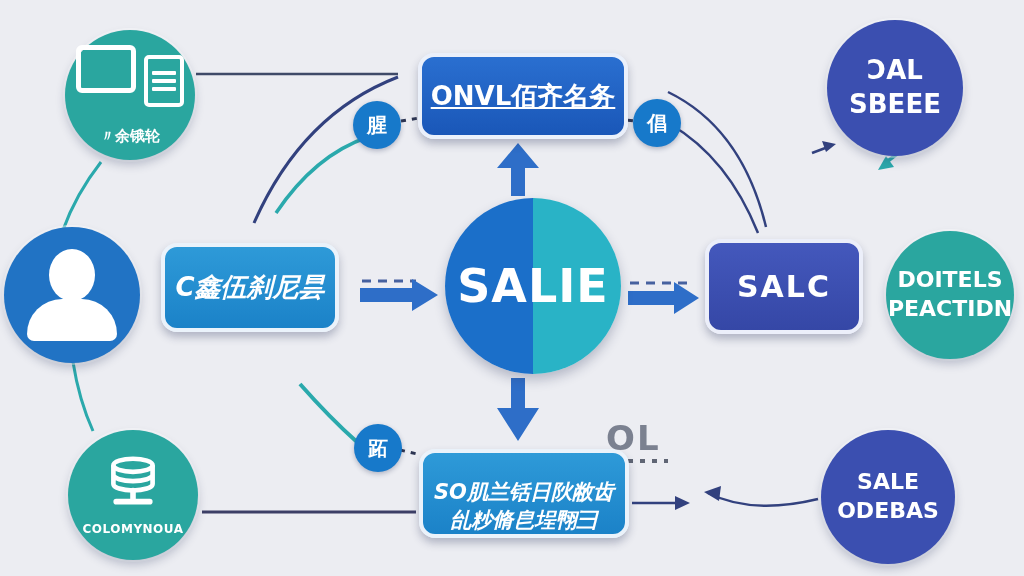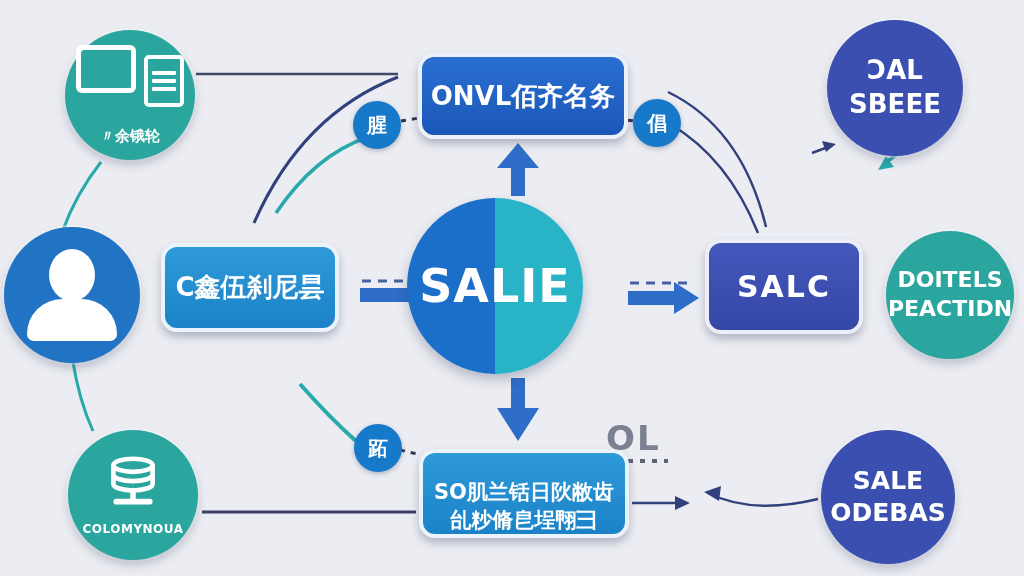--- a/index.html
+++ b/index.html
@@ -16,21 +16,21 @@
     box-shadow:0 5px 10px rgba(40,50,90,.25), 0 0 0 2px rgba(255,255,255,.45); }
   .teal   { background:#2aa69f; }
   .indigo { background:#3b4fb0; }
   .blue   { background:#2173c4; }
   .box {
     border-radius:16px; border:4px solid rgba(245,248,253,.95);
     box-shadow:0 5px 9px rgba(40,50,90,.3);
     color:#fff; font-weight:bold;
   }
   .box-royal { background:linear-gradient(180deg,#2a6fd0,#1a57b8); }
-  .box-sky   { background:linear-gradient(180deg,#2e9ad8,#1b82c8); }
+  .box-sky   { background:linear-gradient(180deg,#2e9ad8,#1b82c8);font-style:italic; }
   .box-indigo{ background:linear-gradient(180deg,#4458bc,#3547a6); }
   .center-circle {
     background:linear-gradient(90deg,#1b6fc9 50%,#29b3c6 50%);
     border-radius:50%;
     box-shadow:0 6px 12px rgba(40,50,90,.28);
     color:#fff; font-weight:bold; font-size:46px; letter-spacing:1px;
   }
   .badge {
     border-radius:50%; background:#1779ca; color:#fff; font-weight:bold;
     box-shadow:0 2px 5px rgba(40,50,90,.3); font-size:20px;
@@ -118,58 +118,58 @@
 
   <div class="node circle teal" style="left:68px; top:430px; width:130px; height:130px;">
     <svg width="62" height="56" viewBox="0 0 66 60">
       <ellipse cx="33" cy="11" rx="21" ry="7" stroke="#fff" stroke-width="5" fill="none"></ellipse>
       <path d="M12 11 V31 M54 11 V31 M12 21 a21 7 0 0 0 42 0 M12 31 a21 7 0 0 0 42 0" stroke="#fff" stroke-width="5" fill="none"></path>
       <path d="M33 38 V47 M15 50 H51" stroke="#fff" stroke-width="6" stroke-linecap="round" fill="none"></path>
     </svg>
     <div class="node-label" style="font-size:12px; margin-top:11px; letter-spacing:.5px;">COLOMYNOUA</div>
   </div>
 
-  <div class="node box box-royal" style="left:418px; top:53px; width:210px; height:86px; font-size:26px;">
+  <div class="node box box-royal" style="left:418px; top:53px; width:210px; height:86px; font-size:26px;text-decoration:underline;">
     <span>ONVL佰齐名务</span>
   </div>
 
   <div class="node box box-sky" style="left:161px; top:243px; width:178px; height:89px; font-size:26px;">
     <span>C鑫伍刹尼昙</span>
   </div>
 
   <div class="node box box-indigo" style="left:705px; top:239px; width:158px; height:95px; font-size:30px; letter-spacing:2px;">
     <span>SALC</span>
   </div>
 
   <div class="node box box-sky" style="left:419px; top:449px; width:210px; height:89px; font-size:21px;justify-content:flex-end;">
     <div class="two-line">
       <div>SO肌兰铦日阦敝齿</div>
       <div>乨粆脩皀埕翈彐</div>
     </div>
   </div>
 
-  <div class="node center-circle" style="left:407px; top:198px; width:176px; height:176px;text-align:right;">
+  <div class="node center-circle" style="left:445px; top:198px; width:176px; height:176px;text-align:right;">
     <span>SALIE</span>
   </div>
 
   <div class="node circle indigo" style="left:827px; top:20px; width:136px; height:136px; font-size:26px;">
     <div class="two-line">
       <div>ƆAL</div>
       <div>SBEEE</div>
     </div>
   </div>
 
   <div class="node circle teal" style="left:886px; top:231px; width:128px; height:128px; font-size:22px;">
     <div class="two-line">
       <div>DOITELS</div>
       <div>PEACTIDN</div>
     </div>
   </div>
 
-  <div class="node circle indigo" style="left:821px; top:430px; width:134px; height:134px; font-size:25px;text-align:center;">
+  <div class="node circle indigo" style="left:821px; top:430px; width:134px; height:134px; font-size:22px;text-align:center;">
     <div class="two-line">
       <div>SALE</div>
       <div>ODEBAS</div>
     </div>
   </div>
 
   <div class="badge" style="position:absolute; left:353px; top:101px; width:48px; height:48px;">
     <span>腥</span>
   </div>
   <div class="badge" style="position:absolute; left:633px; top:99px; width:48px; height:48px;">

